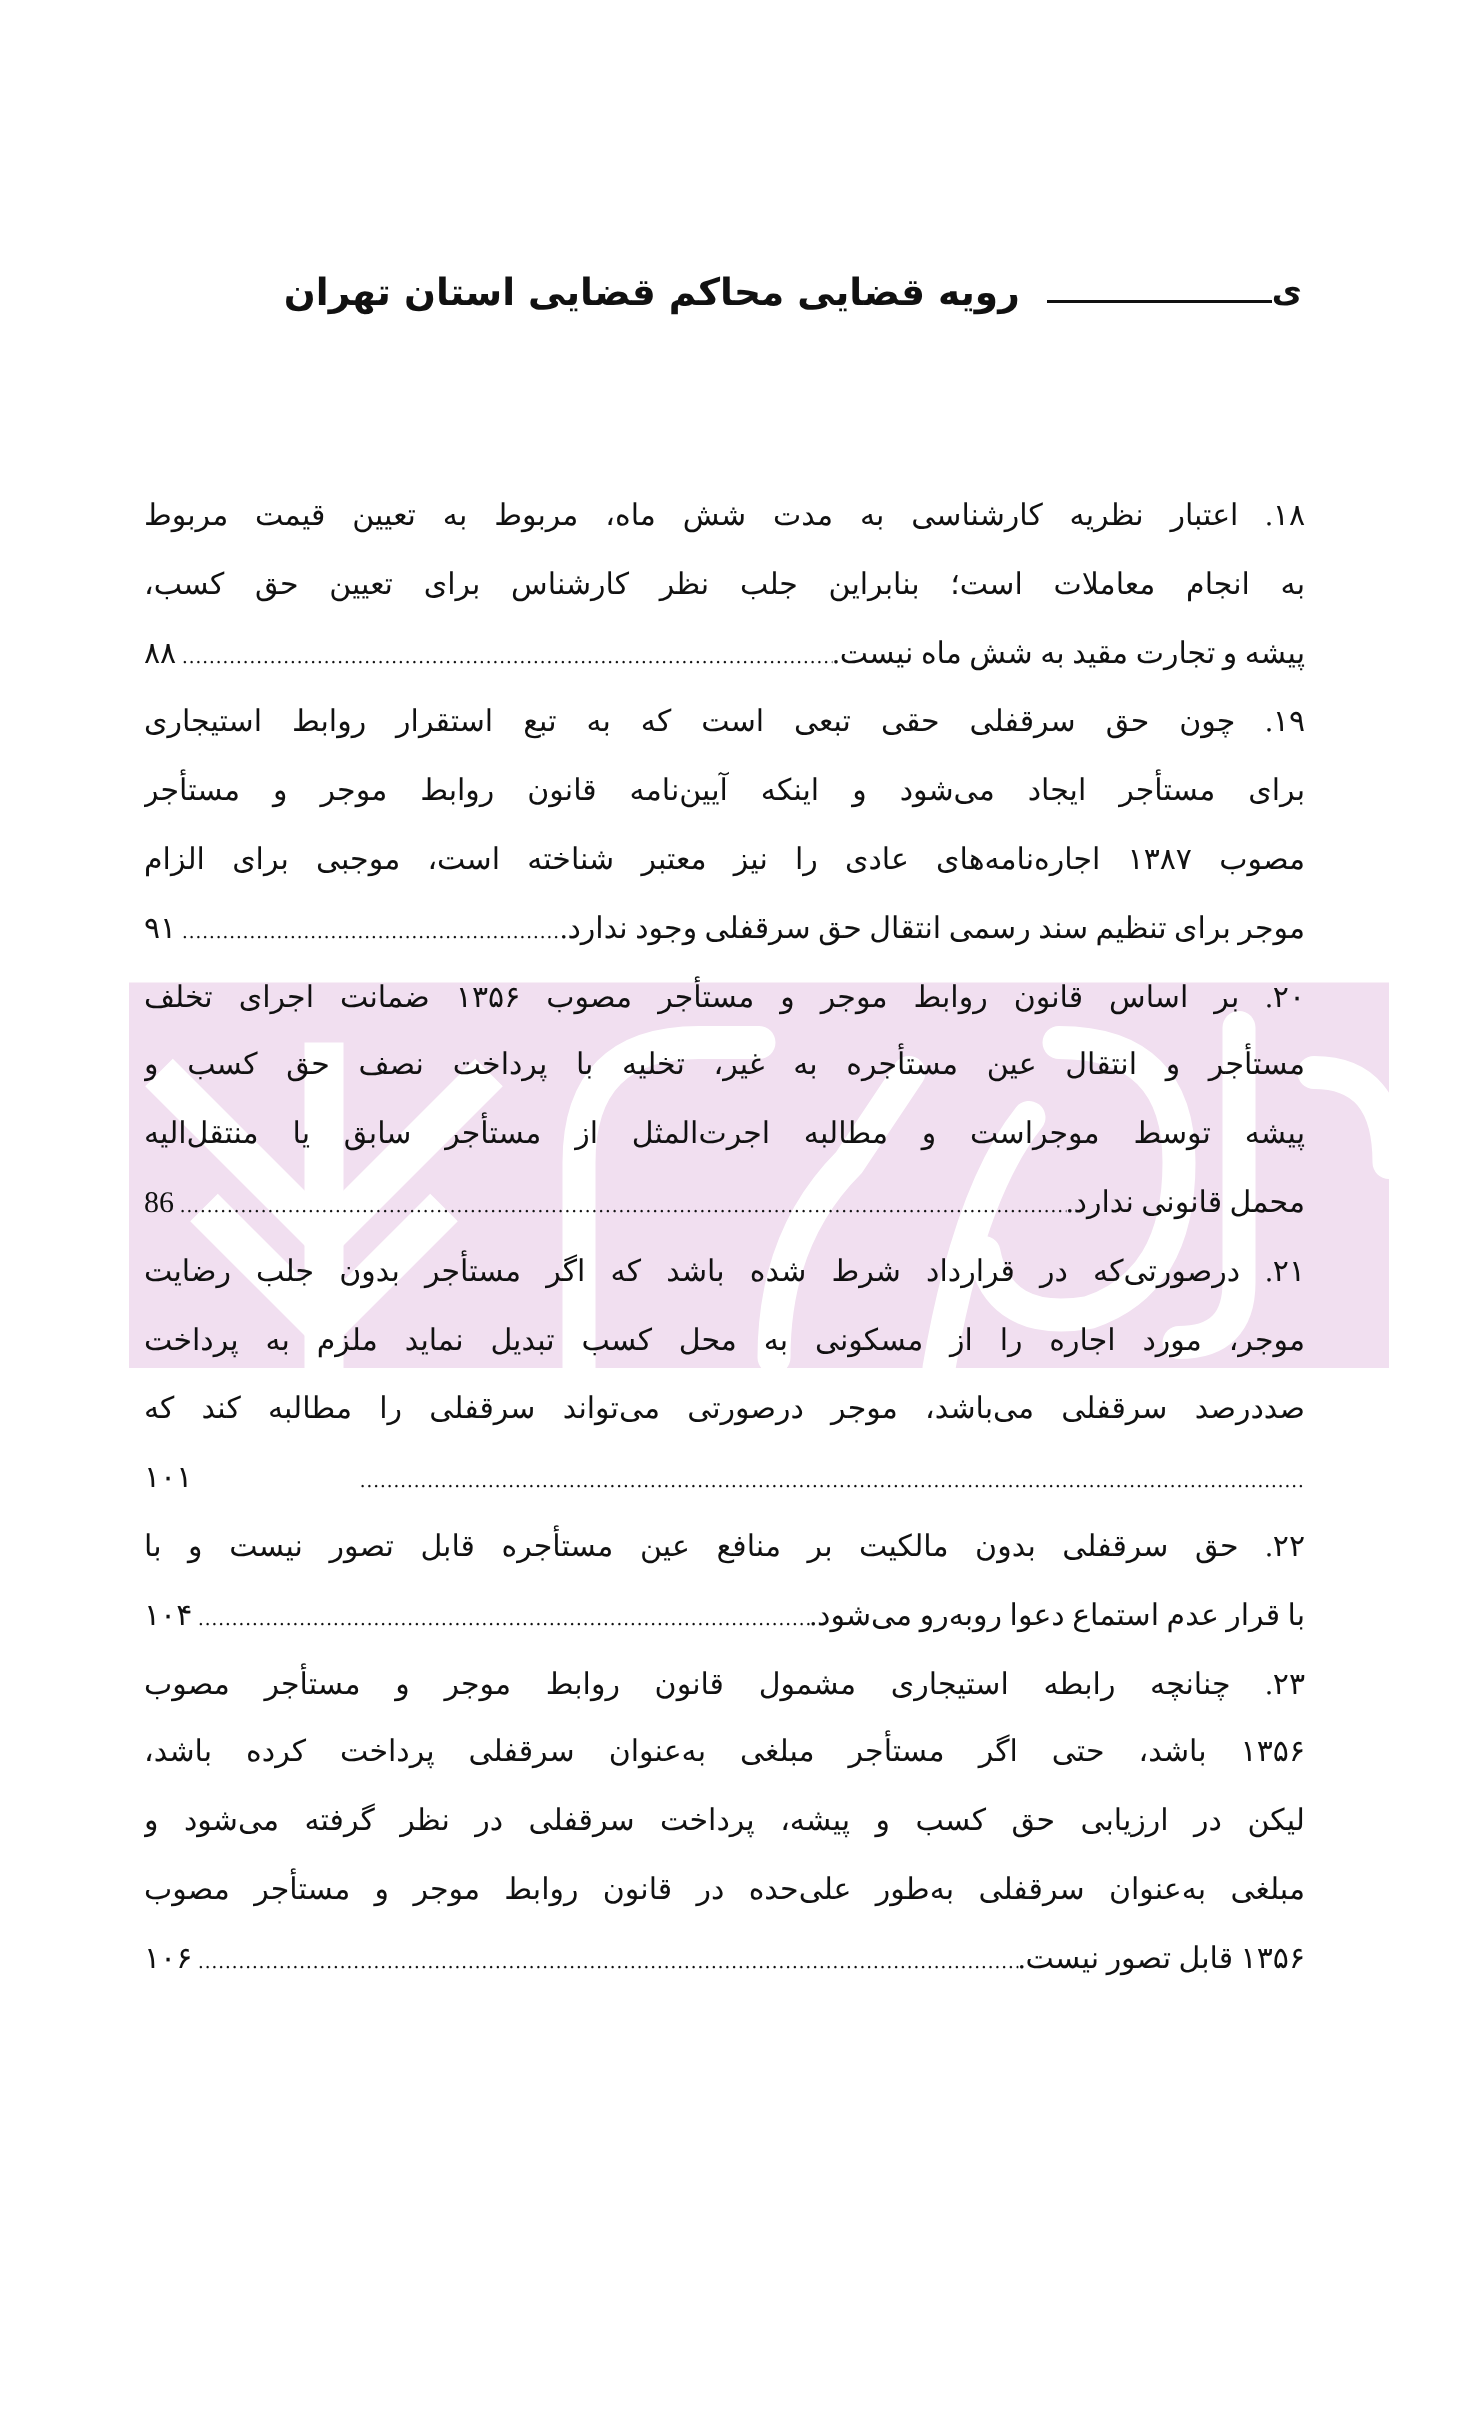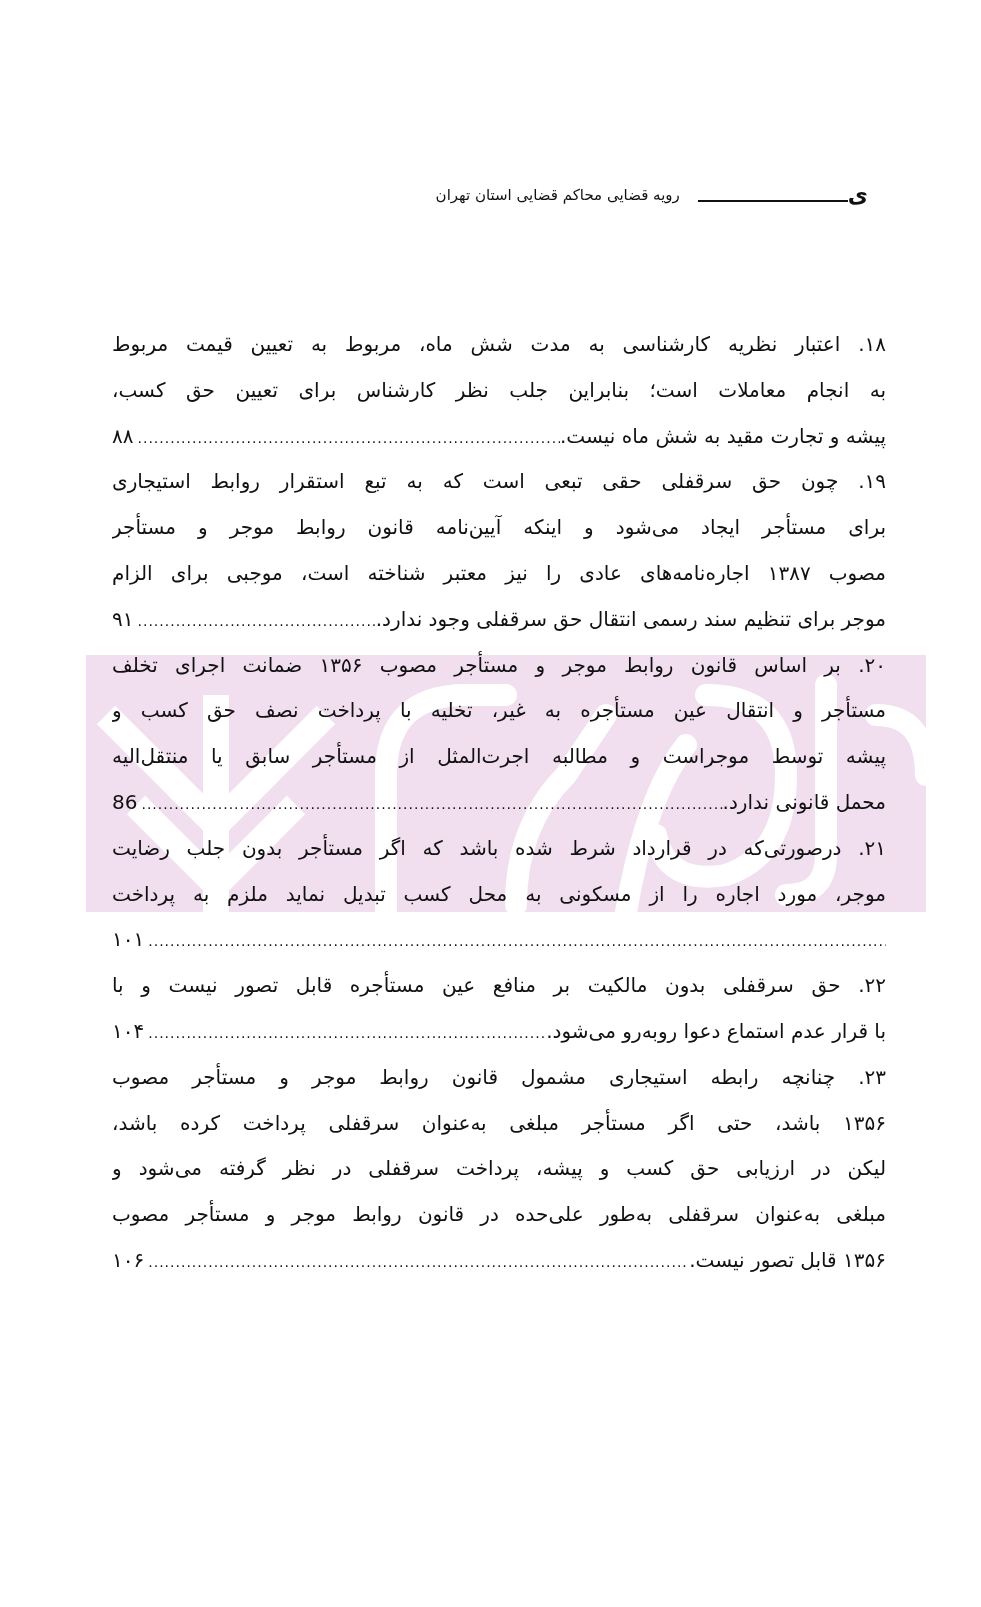--- a/index.html
+++ b/index.html
@@ -30,22 +30,22 @@
       font-weight: bold;
       line-height: 30px;
     }
     .header-rule {
       width: 150px;
       border-bottom: 2px solid #111;
       margin-bottom: 8px;
       margin-left: 18px;
     }
     .header-title {
-      font-size: 15px;
-      font-weight: normal;
+      font-size: 25px;
+      font-weight: bold;
       line-height: 30px;
       white-space: nowrap;
       margin-left: 22px;
     }
     .watermark {
       position: absolute;
       left: 86px;
       top: 655px;
       width: 840px;
       height: 257px;
@@ -56,24 +56,25 @@
     .watermark svg {
       position: absolute;
       left: 0;
       top: 0;
       width: 840px;
       height: 257px;
     }
     .toc {
       position: absolute;
       top: 322px;
-      left: 112px;
+      left: 96px;
       width: 774px;
       direction: rtl;
       z-index: 1;
+      font-family: Liberation Serif, serif;
     }
     .toc-line {
       height: 45.8px;
       line-height: 45.8px;
       font-size: 20px;
       white-space: nowrap;
       text-align: justify;
       text-align-last: justify;
       overflow: hidden;
     }
@@ -159,20 +160,21 @@
     <div class="toc-line last">
       <span class="text">محمل قانونی ندارد.</span>
       <span class="leader">............................................................................................................................................</span>
       <span class="page">86</span>
     </div>
   </div>
 
   <div class="toc-entry">
     <div class="toc-line">۲۱. درصورتی‌که در قرارداد شرط شده باشد که اگر مستأجر بدون جلب رضایت</div>
     <div class="toc-line">موجر، مورد اجاره را از مسکونی به محل کسب تبدیل نماید ملزم به پرداخت</div>
+    <div class="toc-line">صددرصد سرقفلی می‌باشد، موجر درصورتی می‌تواند سرقفلی را مطالبه کند که</div>
     <div class="toc-line last">
       <span class="leader">............................................................................................................................................</span>
       <span class="page">۱۰۱</span>
     </div>
   </div>
 
   <div class="toc-entry">
     <div class="toc-line">۲۲. حق سرقفلی بدون مالکیت بر منافع عین مستأجره قابل تصور نیست و با</div>
     <div class="toc-line last">
       <span class="text">با قرار عدم استماع دعوا روبه‌رو می‌شود.</span>

